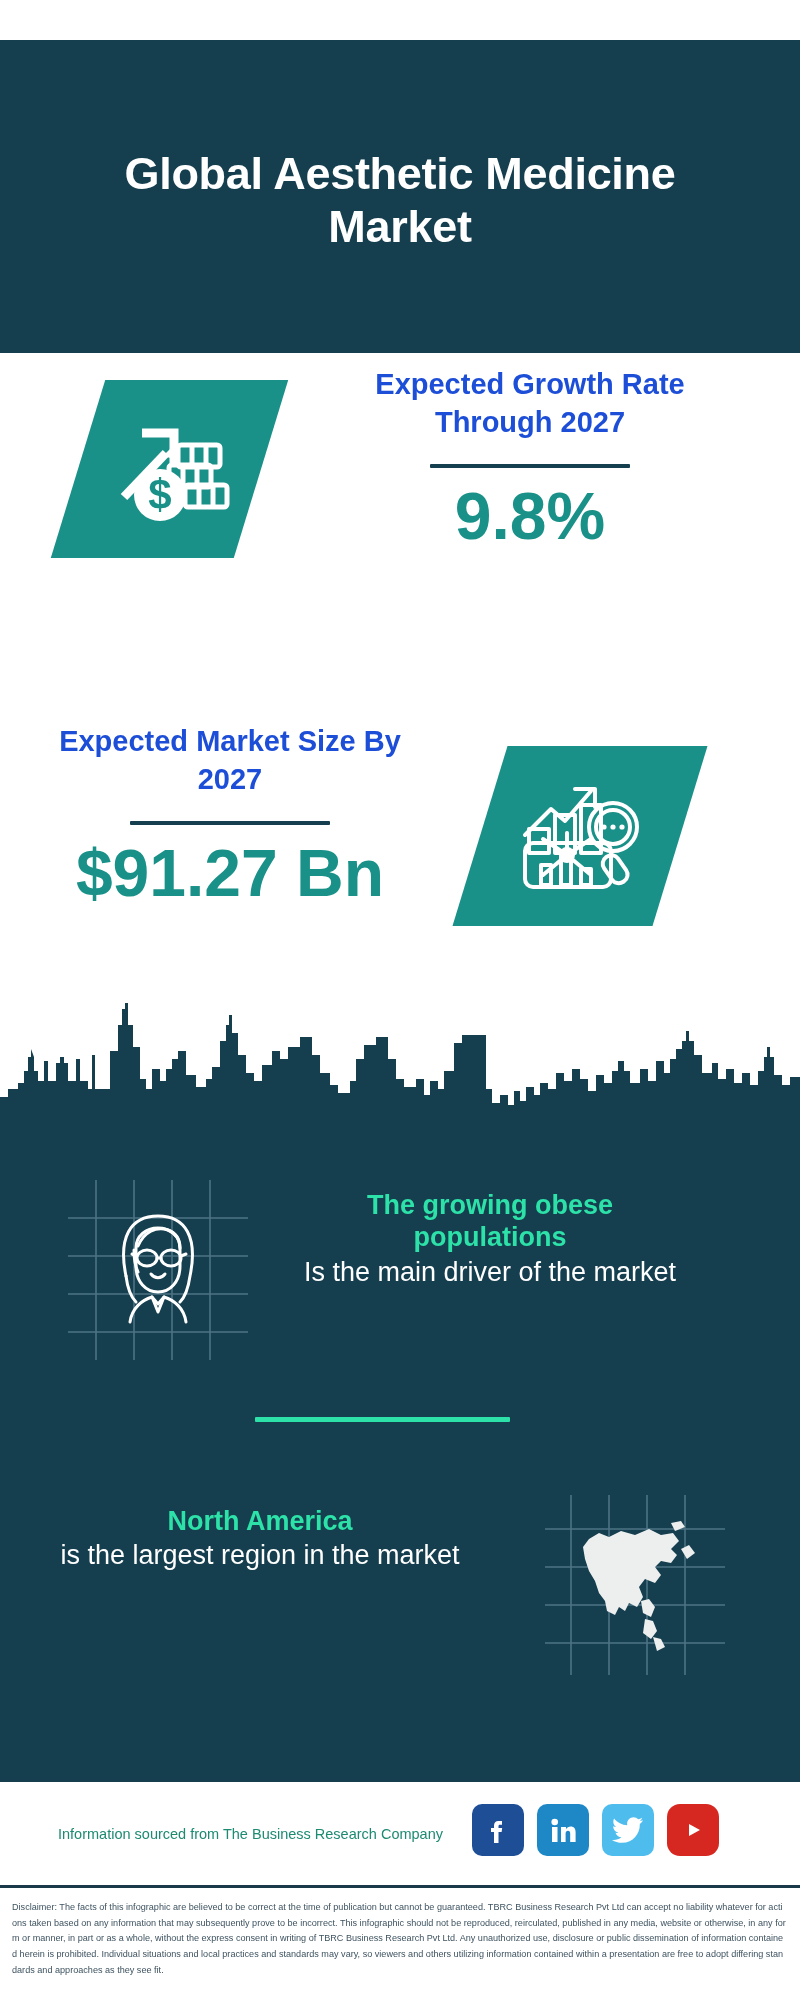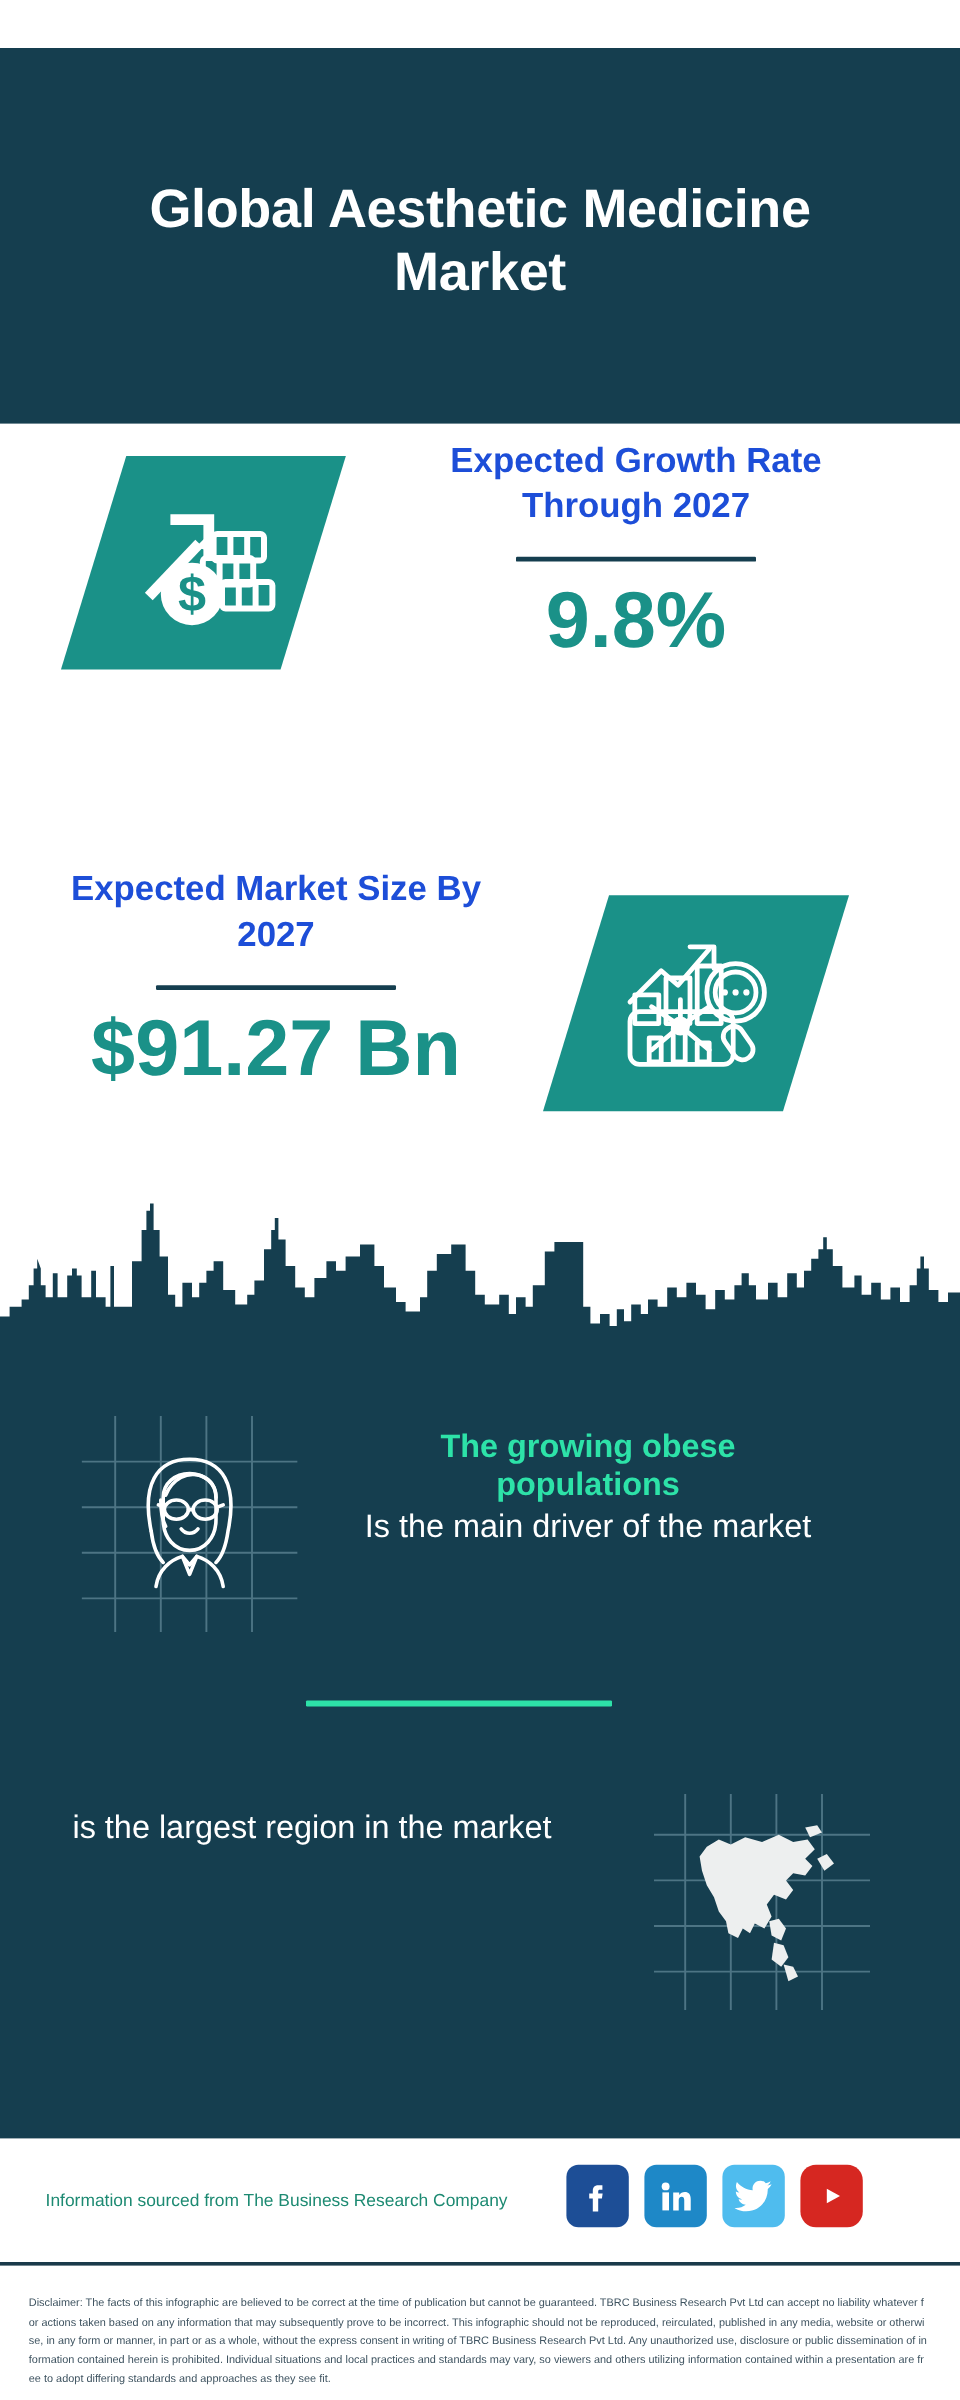--- a/index.html
+++ b/index.html
@@ -221,21 +221,21 @@
     left: 0;
     top: 1780px;
     width: 800px;
     height: 105px;
     background: #ffffff;
     border-top: 2px solid #153E4F;
     display: flex;
     align-items: center;
   }
   .footer-source {
-    margin-left: 38px;
+    margin-left: 58px;
     width: 430px;
   }
   .footer-line {
     color: #1D8A72;
     font-size: 14.5px;
     line-height: 1.72;
     margin: 0;
     white-space: nowrap;
   }
   .social-row {
@@ -264,21 +264,21 @@
     left: 0;
     top: 1885px;
     width: 800px;
     height: 115px;
     background: #ffffff;
     border-top: 3px solid #1A3A4A;
     box-sizing: border-box;
     padding: 8px 10px 0 8px;
   }
   .disclaimer p {
-    margin: 16px;
+    margin: 4px;
     color: #3E5360;
     font-size: 9.1px;
     line-height: 1.72;
     text-align: left;
     word-break: break-all;
   }
 </style>
 </head>
 <body>
 
@@ -407,20 +407,21 @@
     <div class="driver-text">
       <p class="accent-head">The growing obese populations</p>
       <p class="white-sub">Is the main driver of the market</p>
     </div>
   </div>
 
   <div class="divider-accent"></div>
 
   <div class="region-row">
     <div class="region-text">
+      <p class="accent-head">North America</p>
       <p class="white-sub">is the largest region in the market</p>
     </div>
 
     <div class="grid-icon-wrap region-icon">
       <svg width="180" height="180" viewBox="0 0 180 180">
         <g stroke="#4D7484" stroke-width="1.6">
           <line x1="0" y1="34" x2="180" y2="34"></line>
           <line x1="0" y1="72" x2="180" y2="72"></line>
           <line x1="0" y1="110" x2="180" y2="110"></line>
           <line x1="0" y1="148" x2="180" y2="148"></line>

